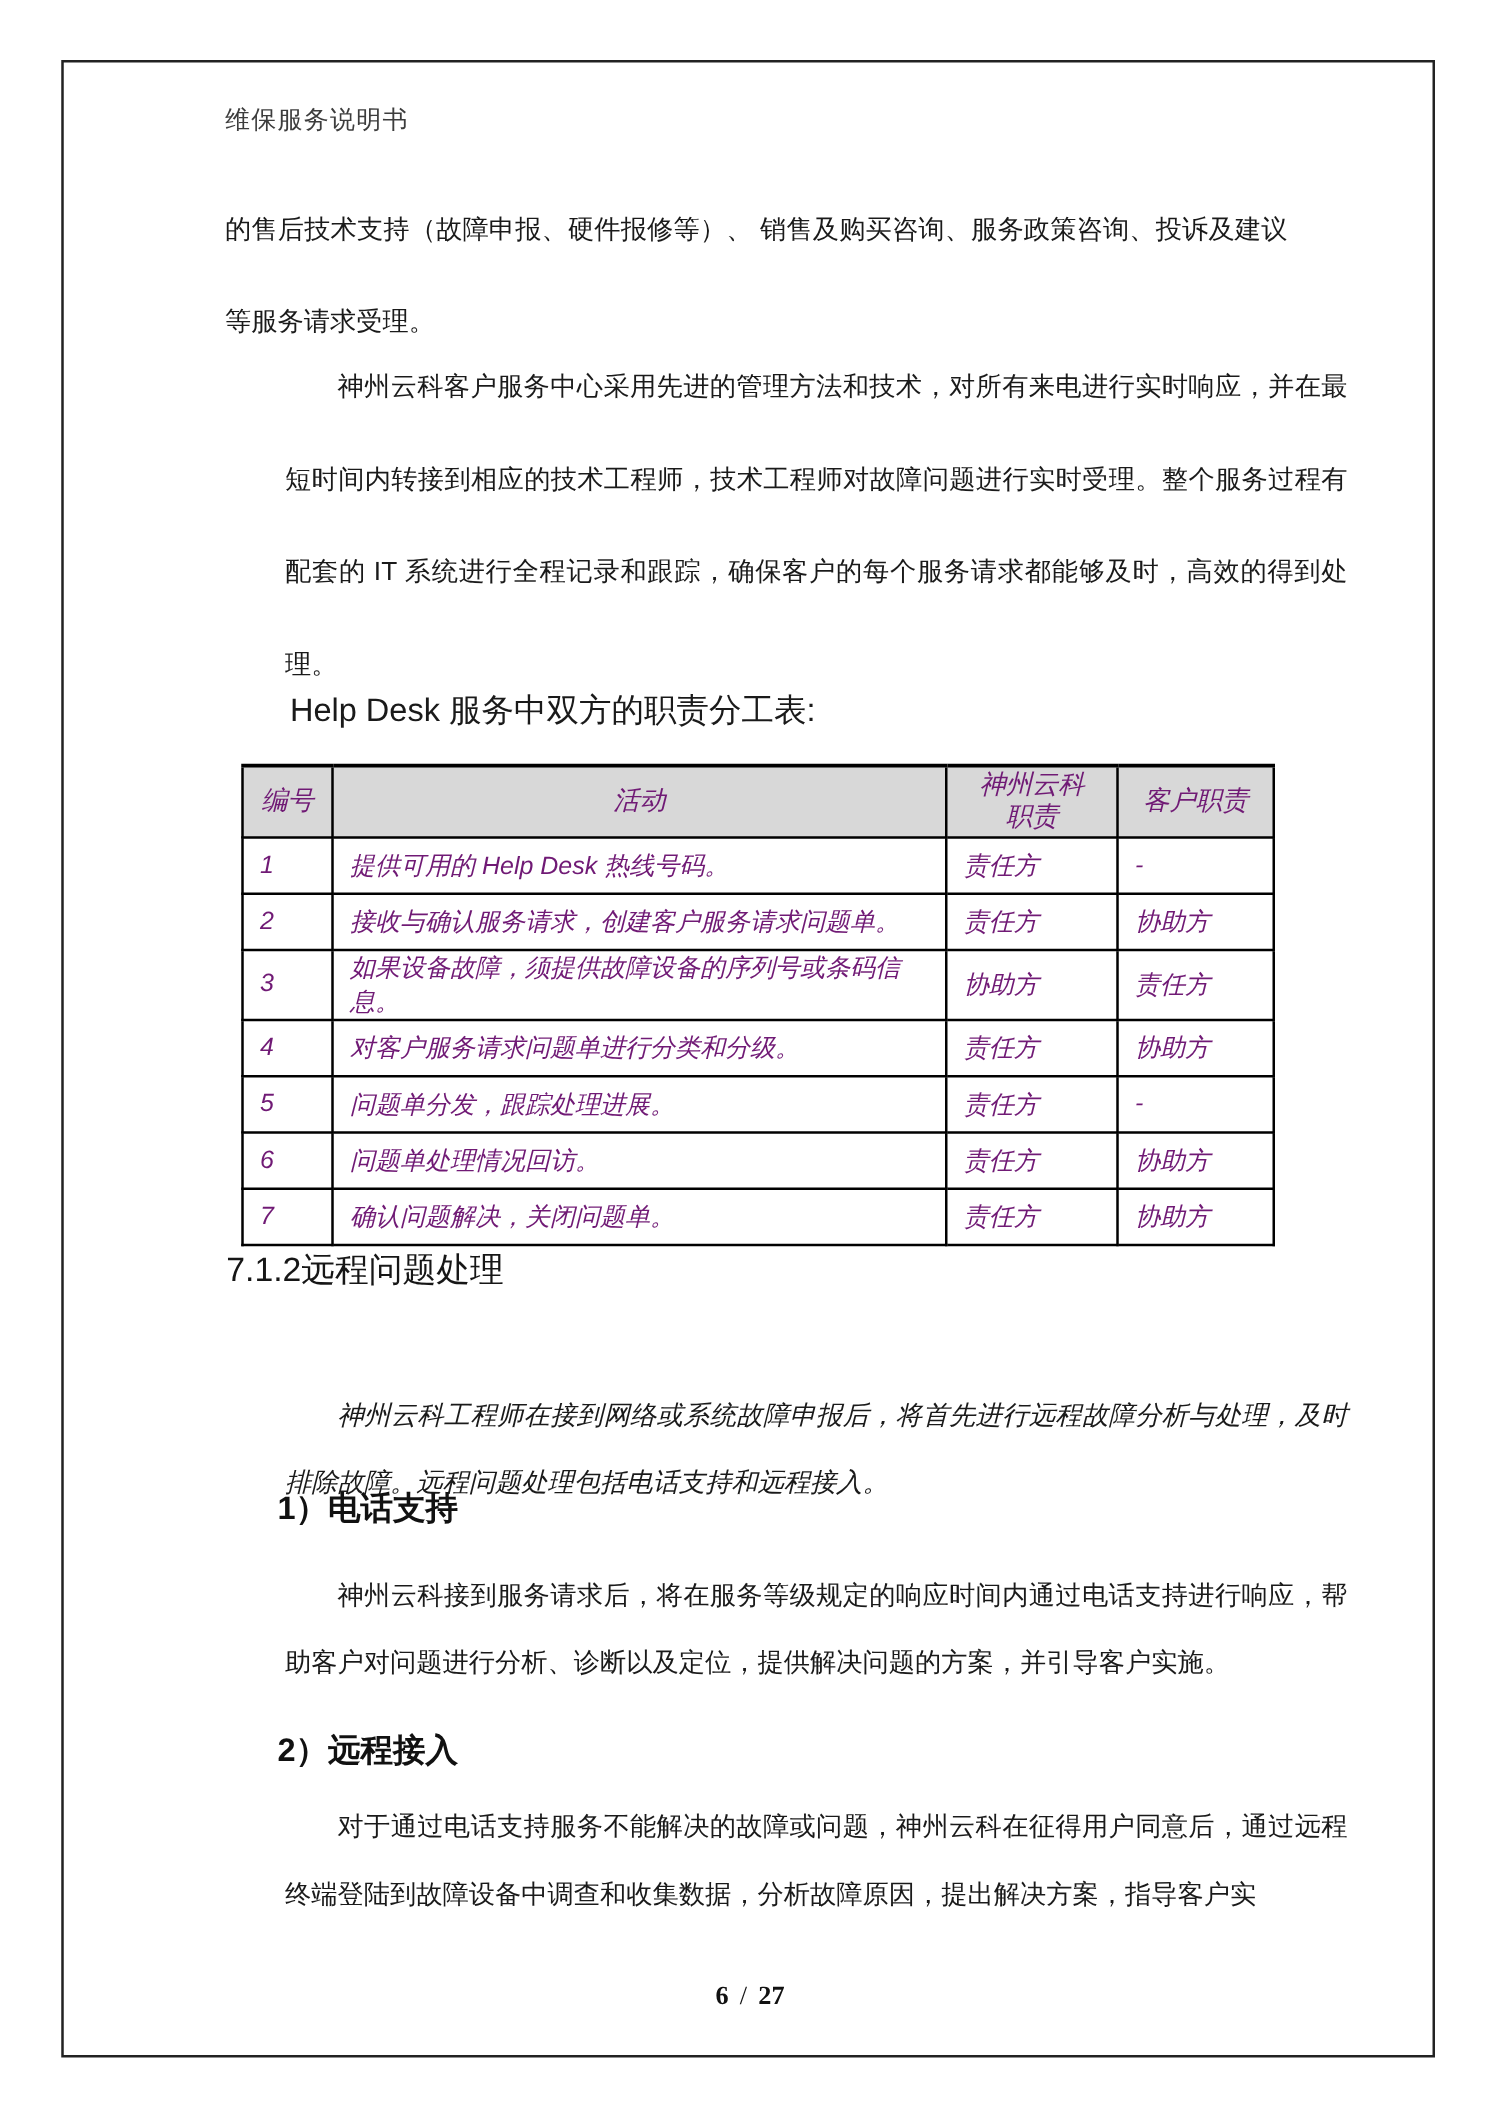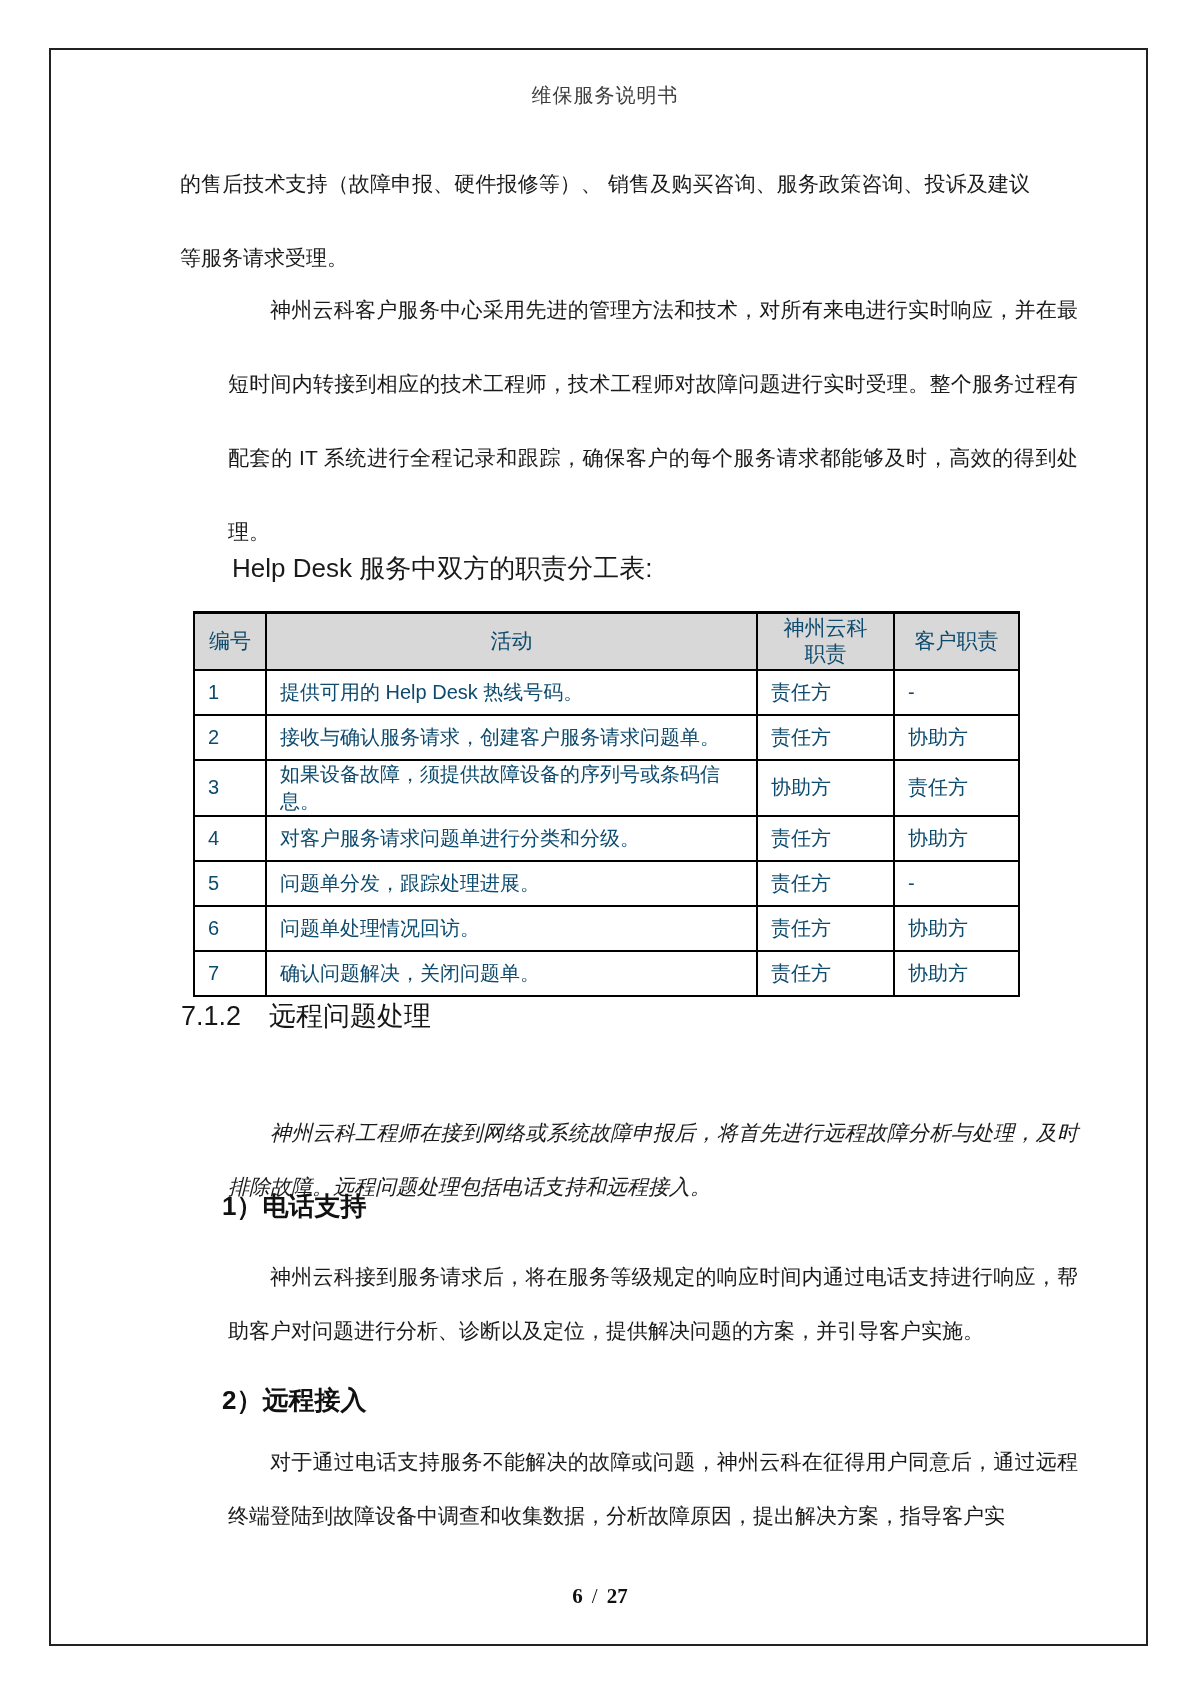--- a/index.html
+++ b/index.html
@@ -12,62 +12,62 @@
     overflow:hidden;
   }
   .frame{
     position:absolute;left:49px;top:48px;
     width:1099px;height:1598px;
     border:2px solid #222222;
     box-sizing:border-box;
   }
   .doc-header{
     position:absolute;left:180px;top:82px;width:850px;
-    text-align:center;
+    text-align:left;
     font-family:"Liberation Serif",serif;
     font-size:20px;letter-spacing:1px;color:#3d3d3d;
   }
   .para{
     position:absolute;left:180px;width:850px;margin:0;
     font-size:21px;line-height:74px;
     text-align:justify;text-align-last:left;
   }
   .lower{line-height:54px;}
   .indent{text-indent:2em;margin-left:48px;}
   .p1{top:147px;}
   .p2{top:273px;}
   .caption{
     position:absolute;left:180px;top:542px;width:850px;margin:0;
     font-size:26px;line-height:52px;text-indent:2em;
   }
   table.resp{
     position:absolute;left:193px;top:611px;
     width:825px;border-collapse:collapse;table-layout:fixed;
-    font-size:20px;color:#0c4a6e;
+    font-size:20px;color:#701a75;font-style:italic;
   }
   table.resp th,table.resp td{
     border:2px solid #000000;box-sizing:border-box;
     vertical-align:middle;font-weight:normal;
   }
   table.resp th{
     background:#d8d8d8;height:50px;text-align:center;
     font-size:21px;line-height:1.25;white-space:pre-line;
     border-top-width:3px;
   }
   table.resp td{height:45px;padding:0 8px 0 13px;text-align:left;}
   .col-num{width:72px;}
   .col-act{width:491px;}
   .col-r1{width:137px;}
   .col-r2{width:125px;}
   td.cell-act{padding-left:12px;}
   .section-heading{
     position:absolute;left:181px;top:998px;width:849px;
     font-size:27px;color:#161616;
   }
-  .sec-num{display:inline-block;margin-right:28px;}
+  .sec-num{display:inline-block;}
   .p3{top:1106px;font-style:italic;}
   .sub-heading{
     position:absolute;left:222px;width:800px;
     font-size:26px;font-weight:bold;color:#111111;
   }
   .s1{top:1189px;}
   .s2{top:1383px;}
   .p4{top:1250px;}
   .p5{top:1435px;}
   .footer{

